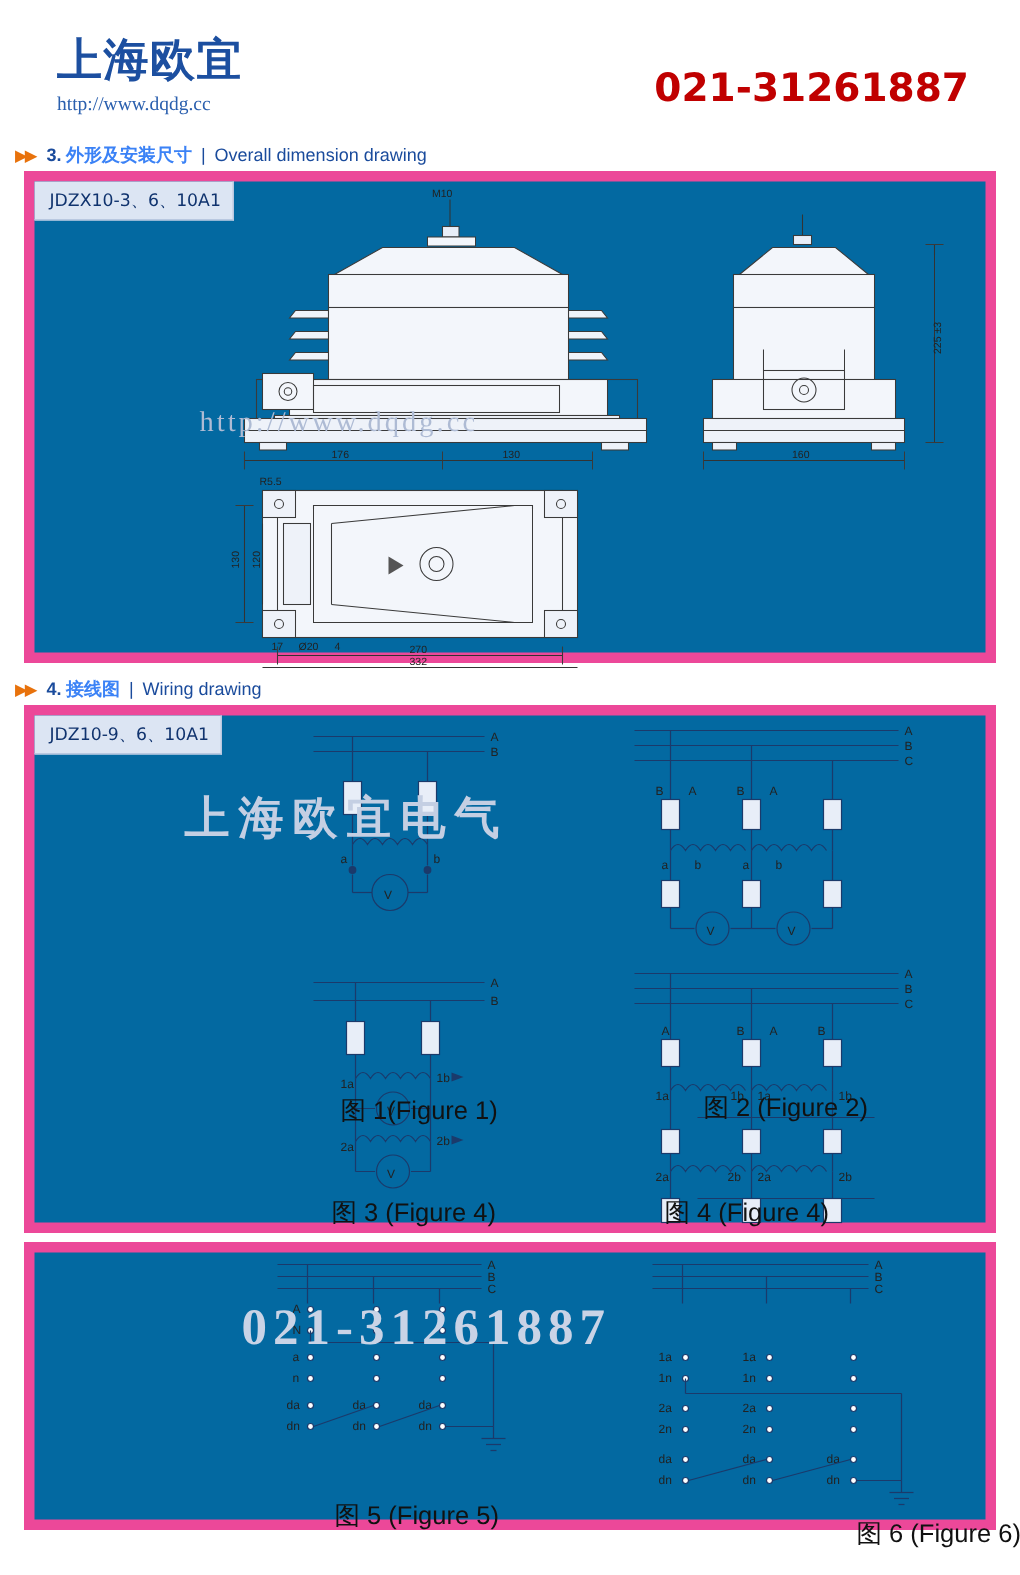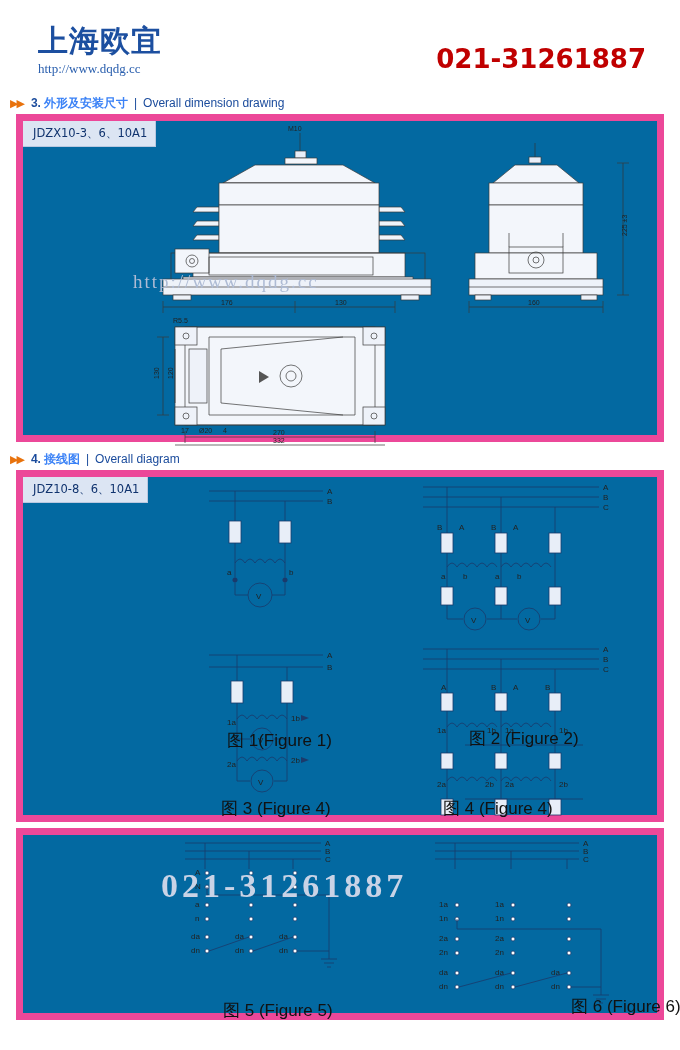--- a/index.html
+++ b/index.html
@@ -247,26 +247,27 @@
         <text class="dim" x="200" y="312" stroke="none">4</text>
       </g>
     </svg>
   </div>
 
   <div class="sect-title" style="margin-top:6px;">
     <span class="arrows">▶▶</span>
     <span class="sect-num">4.</span>
     <span class="sect-cn">接线图</span>
     <span class="sect-sep">|</span>
-    <span class="sect-en">Overall diagram</span>
+    <span class="sect-en">Wiring drawing</span>
   </div>
 
   <div class="panel" style="height:352px;">
-    <div class="model-tag">JDZ10-8、6、10A1</div>
-
+    <div class="model-tag">JDZ10-9、6、10A1</div>
+
+    <div class="wm wm-2" style="position:absolute; left:100px; top:48px;">上海欧宜电气</div>
 
     <svg class="draw" width="664" height="350" viewBox="0 0 664 350">
       <g stroke="#1b3a6b" fill="none" stroke-width="0.8">
 
         <line x1="186" y1="14" x2="300" y2="14"></line>
         <line x1="186" y1="24" x2="300" y2="24"></line>
         <text class="lbl" x="304" y="17" stroke="none">A</text>
         <text class="lbl" x="304" y="27" stroke="none">B</text>
         <line x1="212" y1="14" x2="212" y2="44"></line>
         <line x1="262" y1="24" x2="262" y2="44"></line>
@@ -527,16 +528,16 @@
         <line x1="570" y1="160" x2="586" y2="160"></line>
         <line x1="573" y1="164" x2="583" y2="164"></line>
         <line x1="576" y1="168" x2="580" y2="168"></line>
         <line x1="434" y1="84" x2="434" y2="94"></line>
         <line x1="434" y1="94" x2="578" y2="94"></line>
         <line x1="578" y1="94" x2="578" y2="152"></line>
       </g>
     </svg>
 
     <div class="fig-caption" style="left:200px; top:164px;">图 5 (Figure 5)</div>
-    <div class="fig-caption" style="left:548px; top:160px;">图 6 (Figure 6)</div>
+    <div class="fig-caption" style="left:548px; top:176px;">图 6 (Figure 6)</div>
   </div>
 
 </div>
 
 </body></html>

